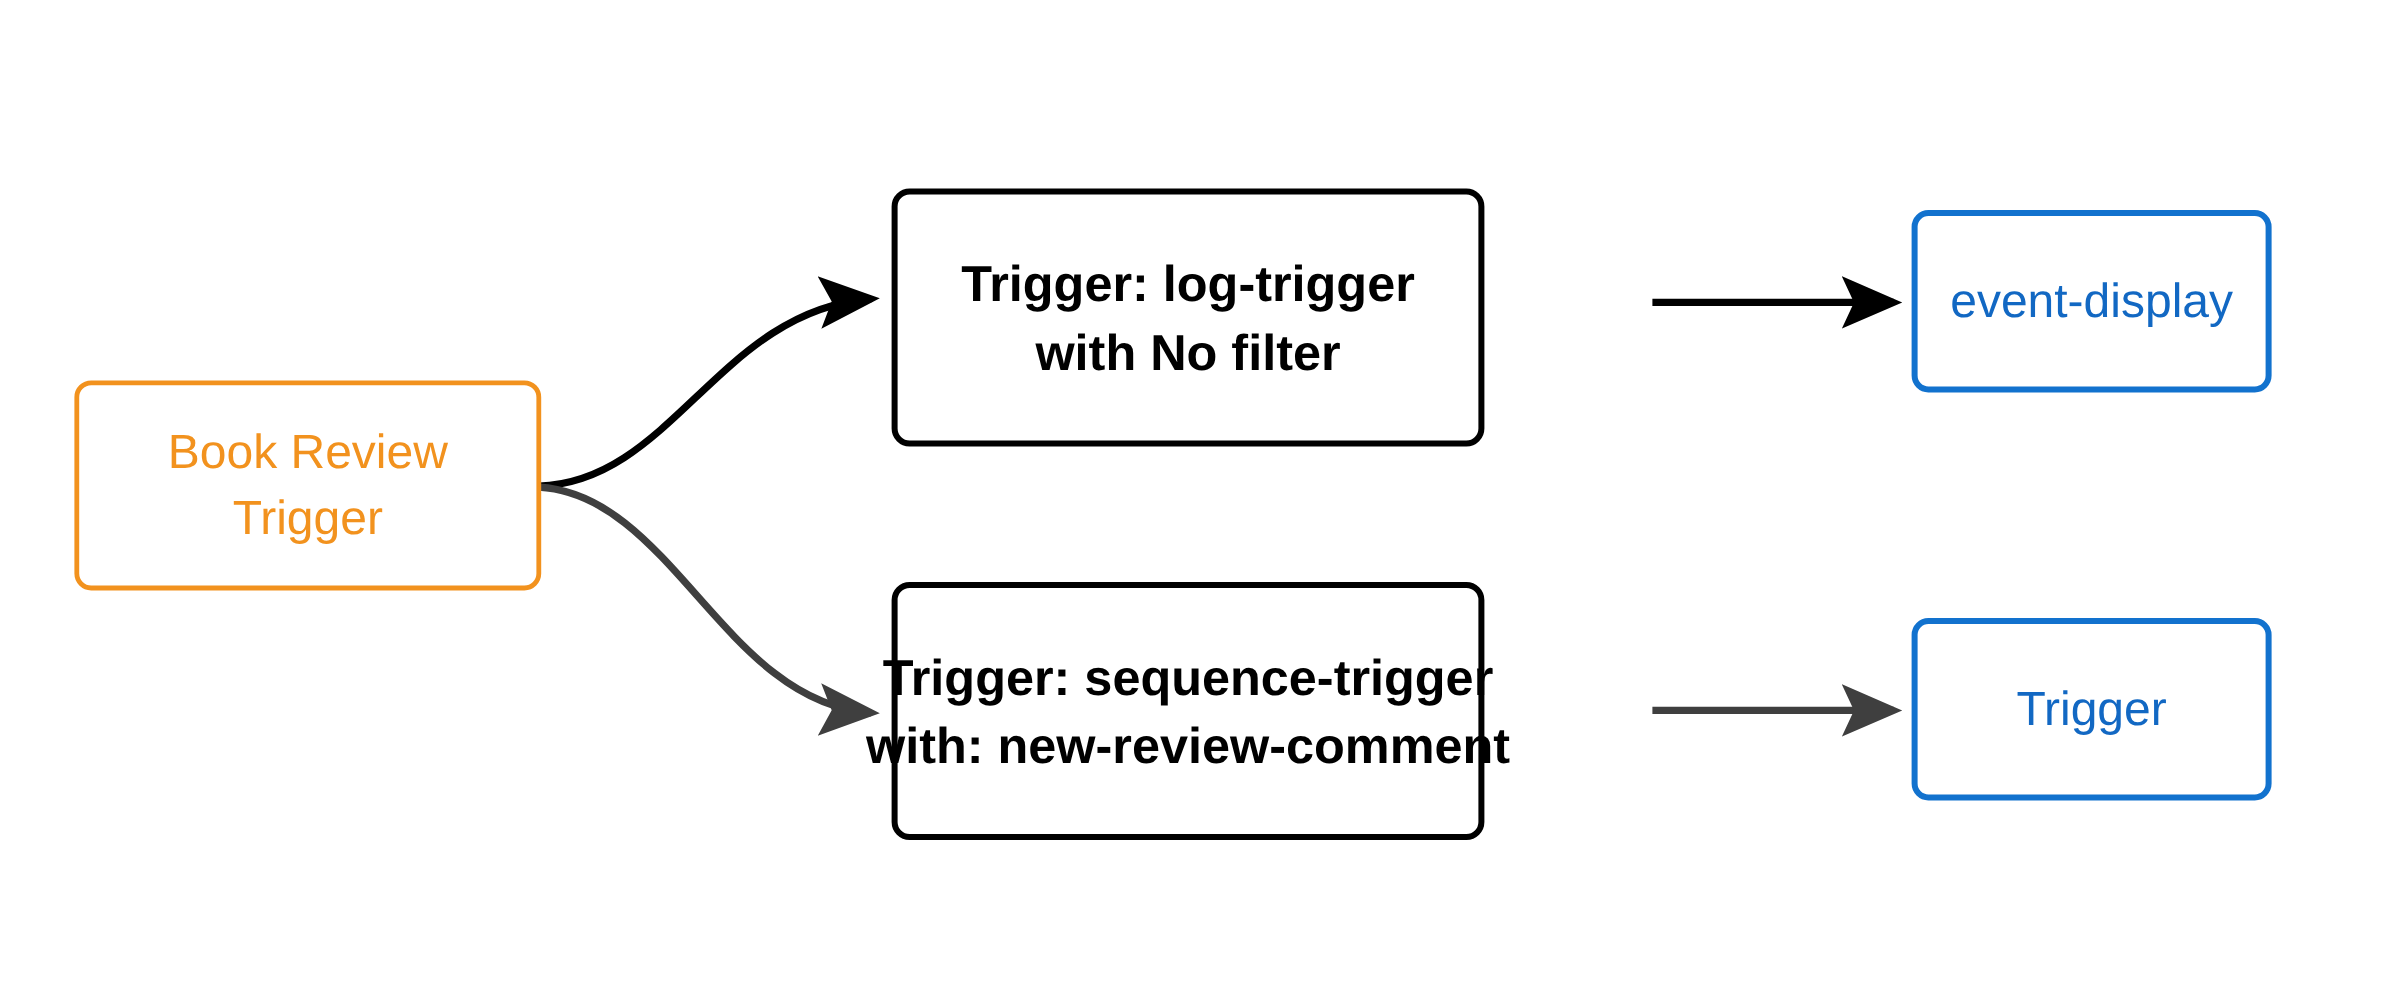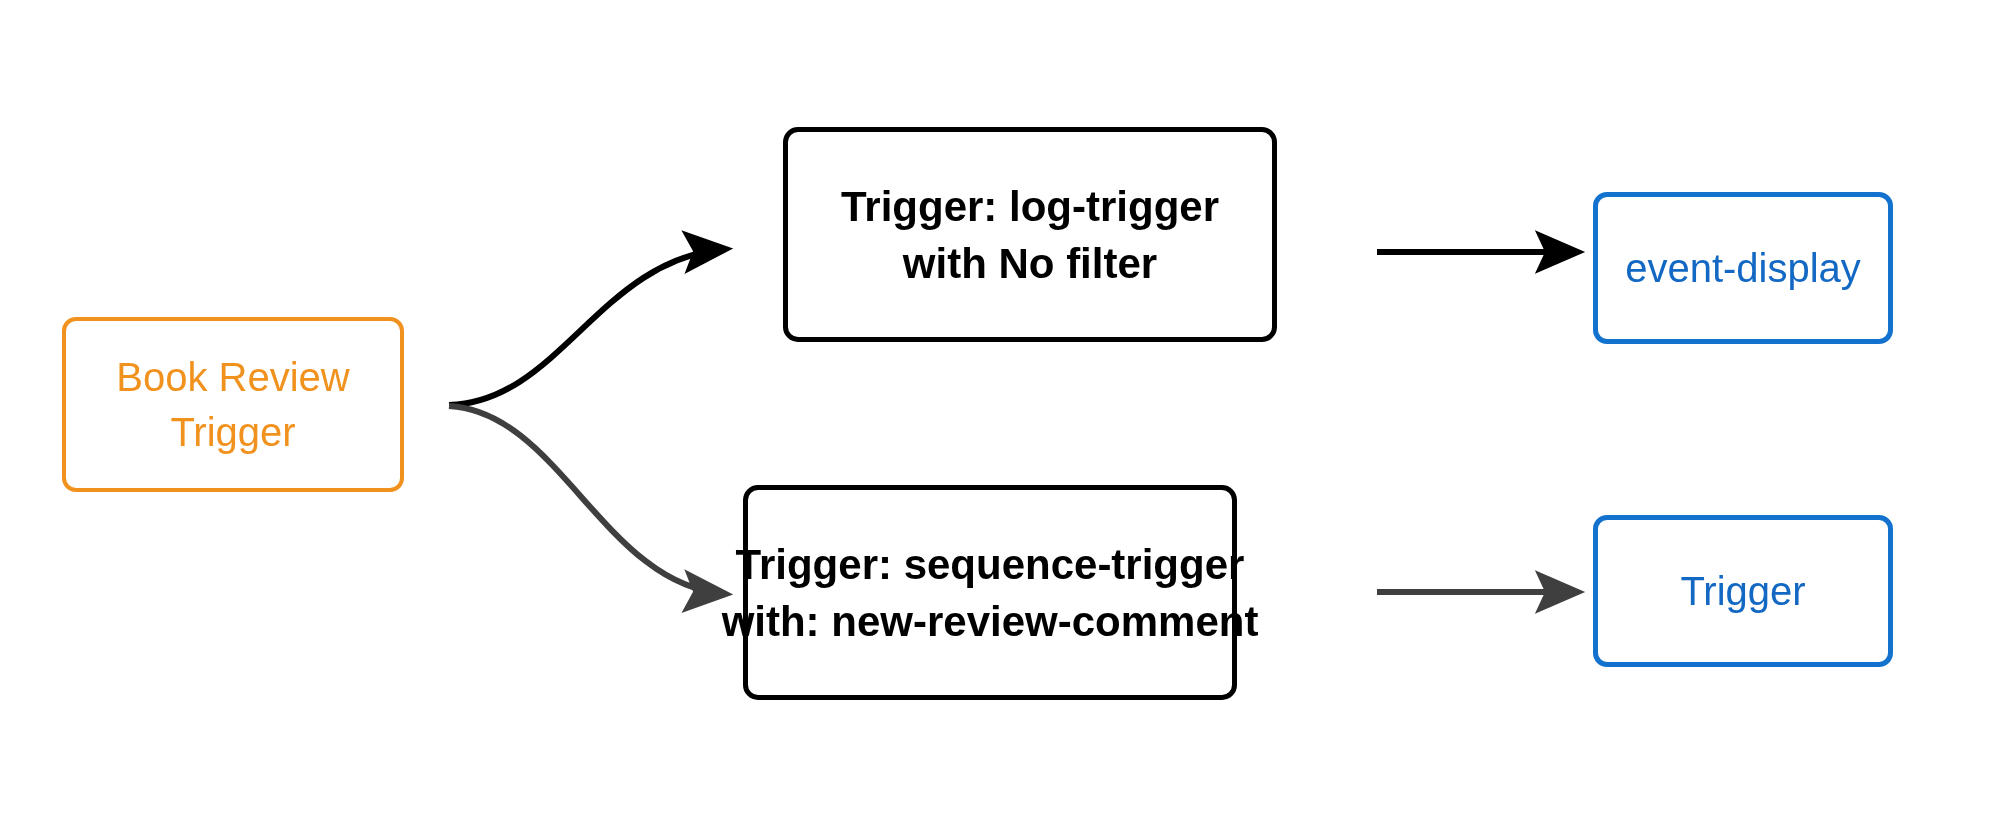--- a/index.html
+++ b/index.html
@@ -33,42 +33,42 @@
     flex-direction: column;
     align-items: center;
     justify-content: center;
     text-align: center;
   }
 
   
   .node-broker {
     left: 62px;
     top: 317px;
-    width: 342px;
+    width: 389px;
     height: 175px;
     border: 4px solid #f2921e;
     border-radius: 14px;
   }
   .node-broker .node-line {
     color: #f2921e;
     font-size: 40px;
     line-height: 55px;
     font-weight: 400;
     white-space: nowrap;
   }
 
   
   .node-trigger {
     left: 743px;
     width: 494px;
     height: 215px;
     border: 5px solid #000000;
     border-radius: 15px;
   }
-  .node-trigger-top { top: 127px; margin-left: 40px; }
+  .node-trigger-top { top: 157px; }
   .node-trigger-bottom { top: 485px; }
   .node-trigger .node-title {
     color: #000000;
     font-size: 42px;
     line-height: 57px;
     font-weight: 700;
     white-space: nowrap;
   }
   .node-trigger .node-sub {
     color: #000000;
@@ -79,21 +79,21 @@
   }
 
   
   .node-sink {
     left: 1593px;
     width: 300px;
     height: 152px;
     border: 5px solid #1272ce;
     border-radius: 14px;
   }
-  .node-sink-top { top: 192px; }
+  .node-sink-top { top: 175px; }
   .node-sink-bottom { top: 515px; }
   .node-sink .node-line {
     color: #1268c3;
     font-size: 40px;
     line-height: 50px;
     font-weight: 400;
     white-space: nowrap;
   }
 </style>
 </head>

